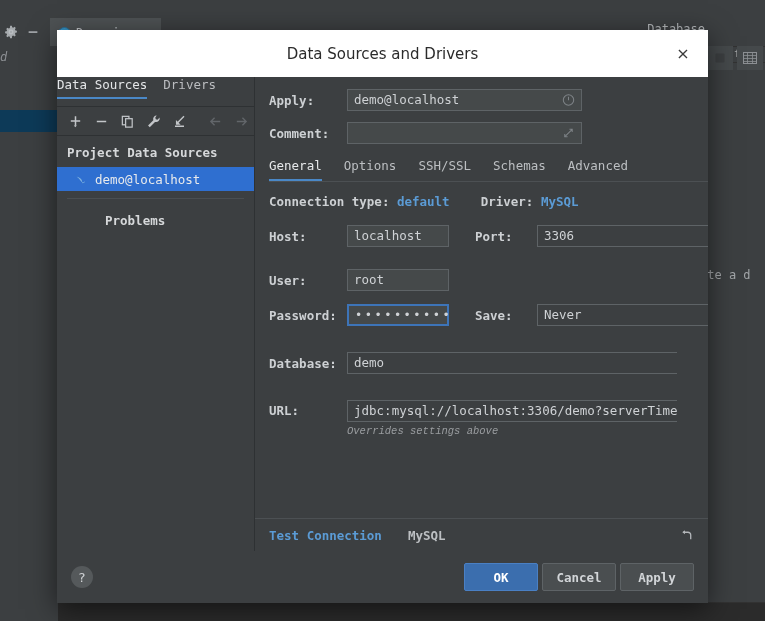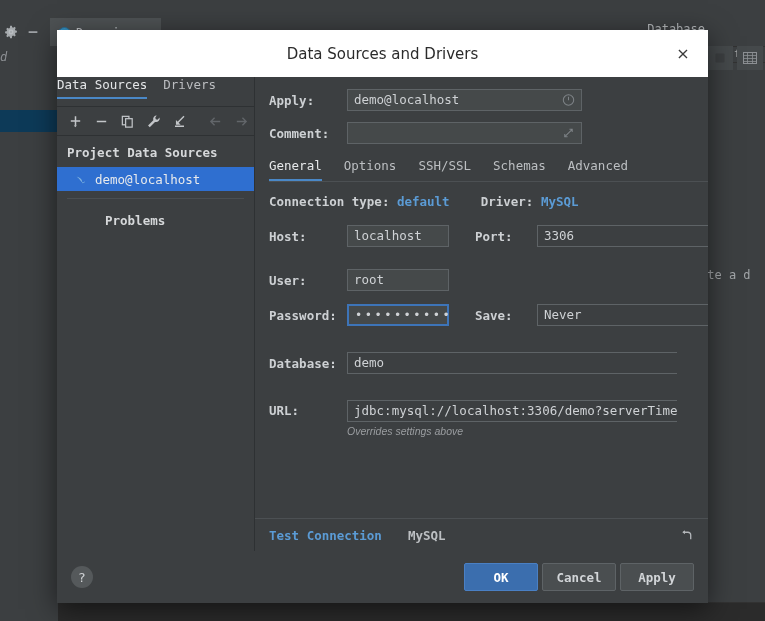--- a/index.html
+++ b/index.html
@@ -293,21 +293,21 @@
     font-family: "DejaVu Sans Mono", monospace;
     font-size: 12.5px;
     font-weight: bold;
     color: #cdd0d3;
     white-space: nowrap;
   }
   .conn-line .val { color: #5b9bd5; font-weight: bold; }
   .conn-line .gap { display: inline-block; width: 16px; }
 
   .hint {
-    font-family: Liberation Sans, sans-serif;
+    font-family: Liberation Mono, monospace;
     font-size: 10.5px;
     font-style: italic;
     color: #9a9da0;
     margin: 3px 0 9px 0;
   }
 
   .dlg-footer-links {
     position: absolute;
     left: 198px; right: 0; bottom: 52px;
     height: 32px;

